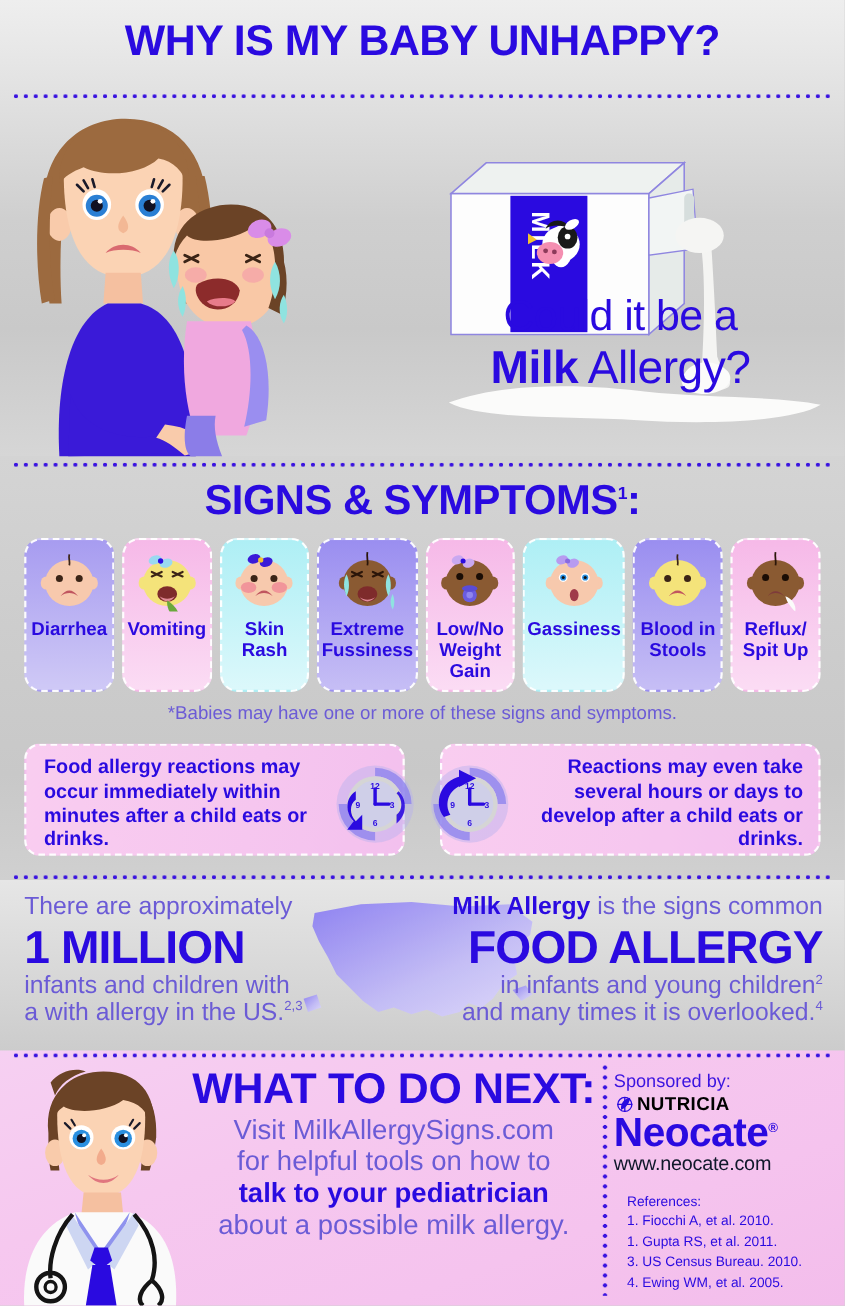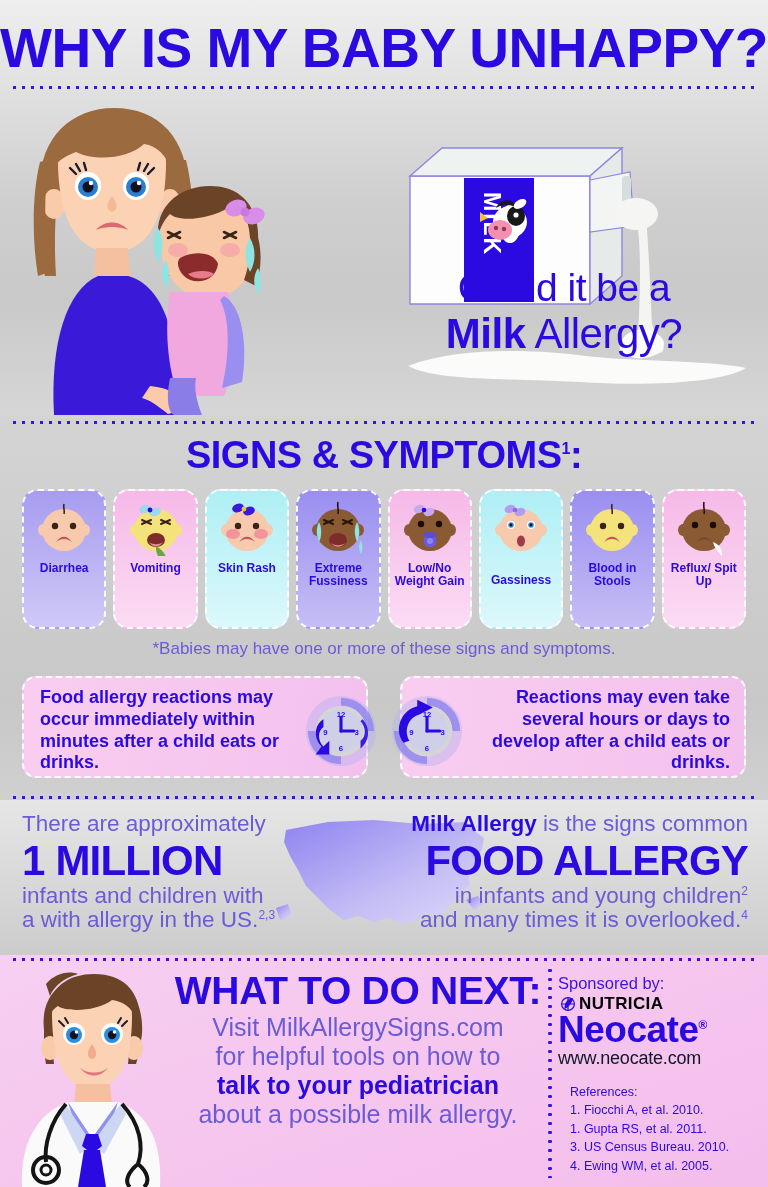--- a/index.html
+++ b/index.html
@@ -27,21 +27,21 @@
   }
   .dots-rule.full { left: 10px; width: 748px; }
   #rule-title  { top: 85px; }
   #rule-signs  { top: 420px; }
   #rule-stats  { top: 795px; }
   #rule-bottom { top: 957px; }
 
   
   #title {
     position: absolute; top: 16px; left: 0; width: 768px; text-align: center;
-    font-size: 55px; font-weight: bold; color: #2a0ae0;
+    font-size: 39px; font-weight: bold; color: #2a0ae0;
     letter-spacing: -0.5px; font-family: "Liberation Sans", sans-serif;
   }
 
   
   #mother-baby { position: absolute; left: 18px; top: 100px; width: 290px; height: 315px; }
 
   
   #milk-area { position: absolute; left: 390px; top: 128px; width: 370px; height: 270px; }
   #could-text {
     position: absolute; left: 368px; top: 268px; width: 392px;
@@ -64,21 +64,21 @@
     display: flex; gap: 7px;
   }
   .symptom {
     flex: 1 1 0; border-radius: 16px; position: relative;
     border: 2px dashed rgba(255,255,255,0.95);
     display: flex; flex-direction: column; align-items: center;
     padding-top: 9px;
   }
   .sym-face { width: 62px; height: 56px; position: relative; }
   .sym-label {
-    margin-top: 6px; color: #2a0ae0; font-size: 12px; font-weight: bold;
+    margin-top: 6px; color: #2a0ae0; font-size: 17px; font-weight: bold;
     text-align: center; line-height: 1.12; padding: 0 2px;
   }
   #note-line {
     position: absolute; top: 639px; left: 0; width: 768px; text-align: center;
     color: #6b5bd6; font-size: 17px;
   }
 
   
   .timing-box {
     position: absolute; top: 676px; height: 102px; border-radius: 14px;
@@ -353,21 +353,21 @@
               <circle cx="25" cy="10" r="2.3" fill="#2a0ae0"></circle>
             </g>
             <circle cx="22" cy="24" r="3.2" fill="#1a0d05"></circle>
             <circle cx="40" cy="24" r="3.2" fill="#1a0d05"></circle>
             <circle cx="31" cy="41" r="6.5" fill="#6a5ce0"></circle>
             <circle cx="31" cy="41" r="3" fill="#8f85ee"></circle>
             <ellipse cx="31" cy="35" rx="7" ry="3" fill="#5a4cd6"></ellipse>
     </svg></div>
         <div class="sym-label">Low/No Weight Gain</div>
       </div>
-      <div class="symptom" style="background: linear-gradient(rgb(174, 239, 245) 0%, rgb(220, 248, 251) 100%); gap: 12px;">
+      <div class="symptom" style="background: linear-gradient(rgb(174, 239, 245) 0%, rgb(220, 248, 251) 100%);">
         <div class="sym-face"><svg viewBox="0 0 62 56" width="62" height="56">
       <ellipse cx="10" cy="30" rx="5" ry="6" fill="#f7c9ad"></ellipse>
       <ellipse cx="52" cy="30" rx="5" ry="6" fill="#f7c9ad"></ellipse>
       <ellipse cx="31" cy="30" rx="22" ry="21" fill="#f7c9ad"></ellipse>
       <g>
               <ellipse cx="20" cy="9" rx="5.5" ry="4" transform="rotate(-18 20 9)" fill="#b79bf0"></ellipse>
               <ellipse cx="30" cy="12" rx="5.5" ry="4" transform="rotate(-18 30 12)" fill="#b79bf0"></ellipse>
               <circle cx="25" cy="10" r="2.3" fill="#8a6ae0"></circle>
             </g>
             <circle cx="21" cy="25" r="4" fill="#ffffff"></circle>

